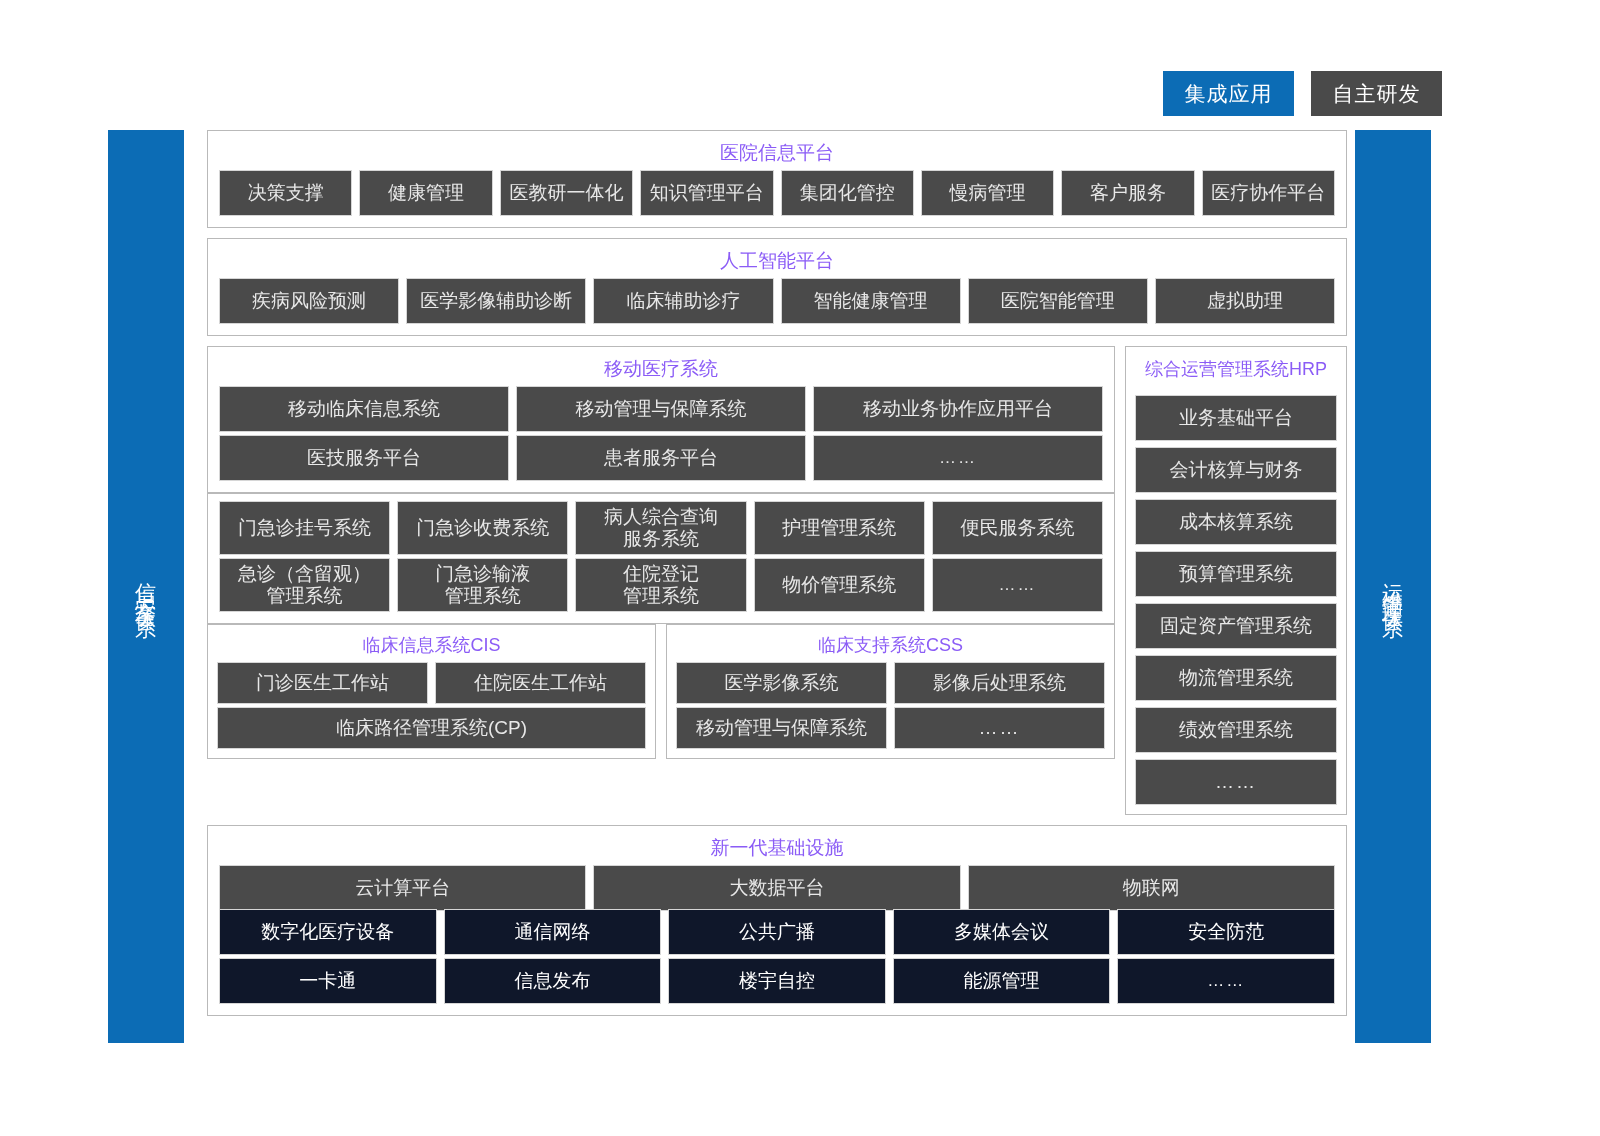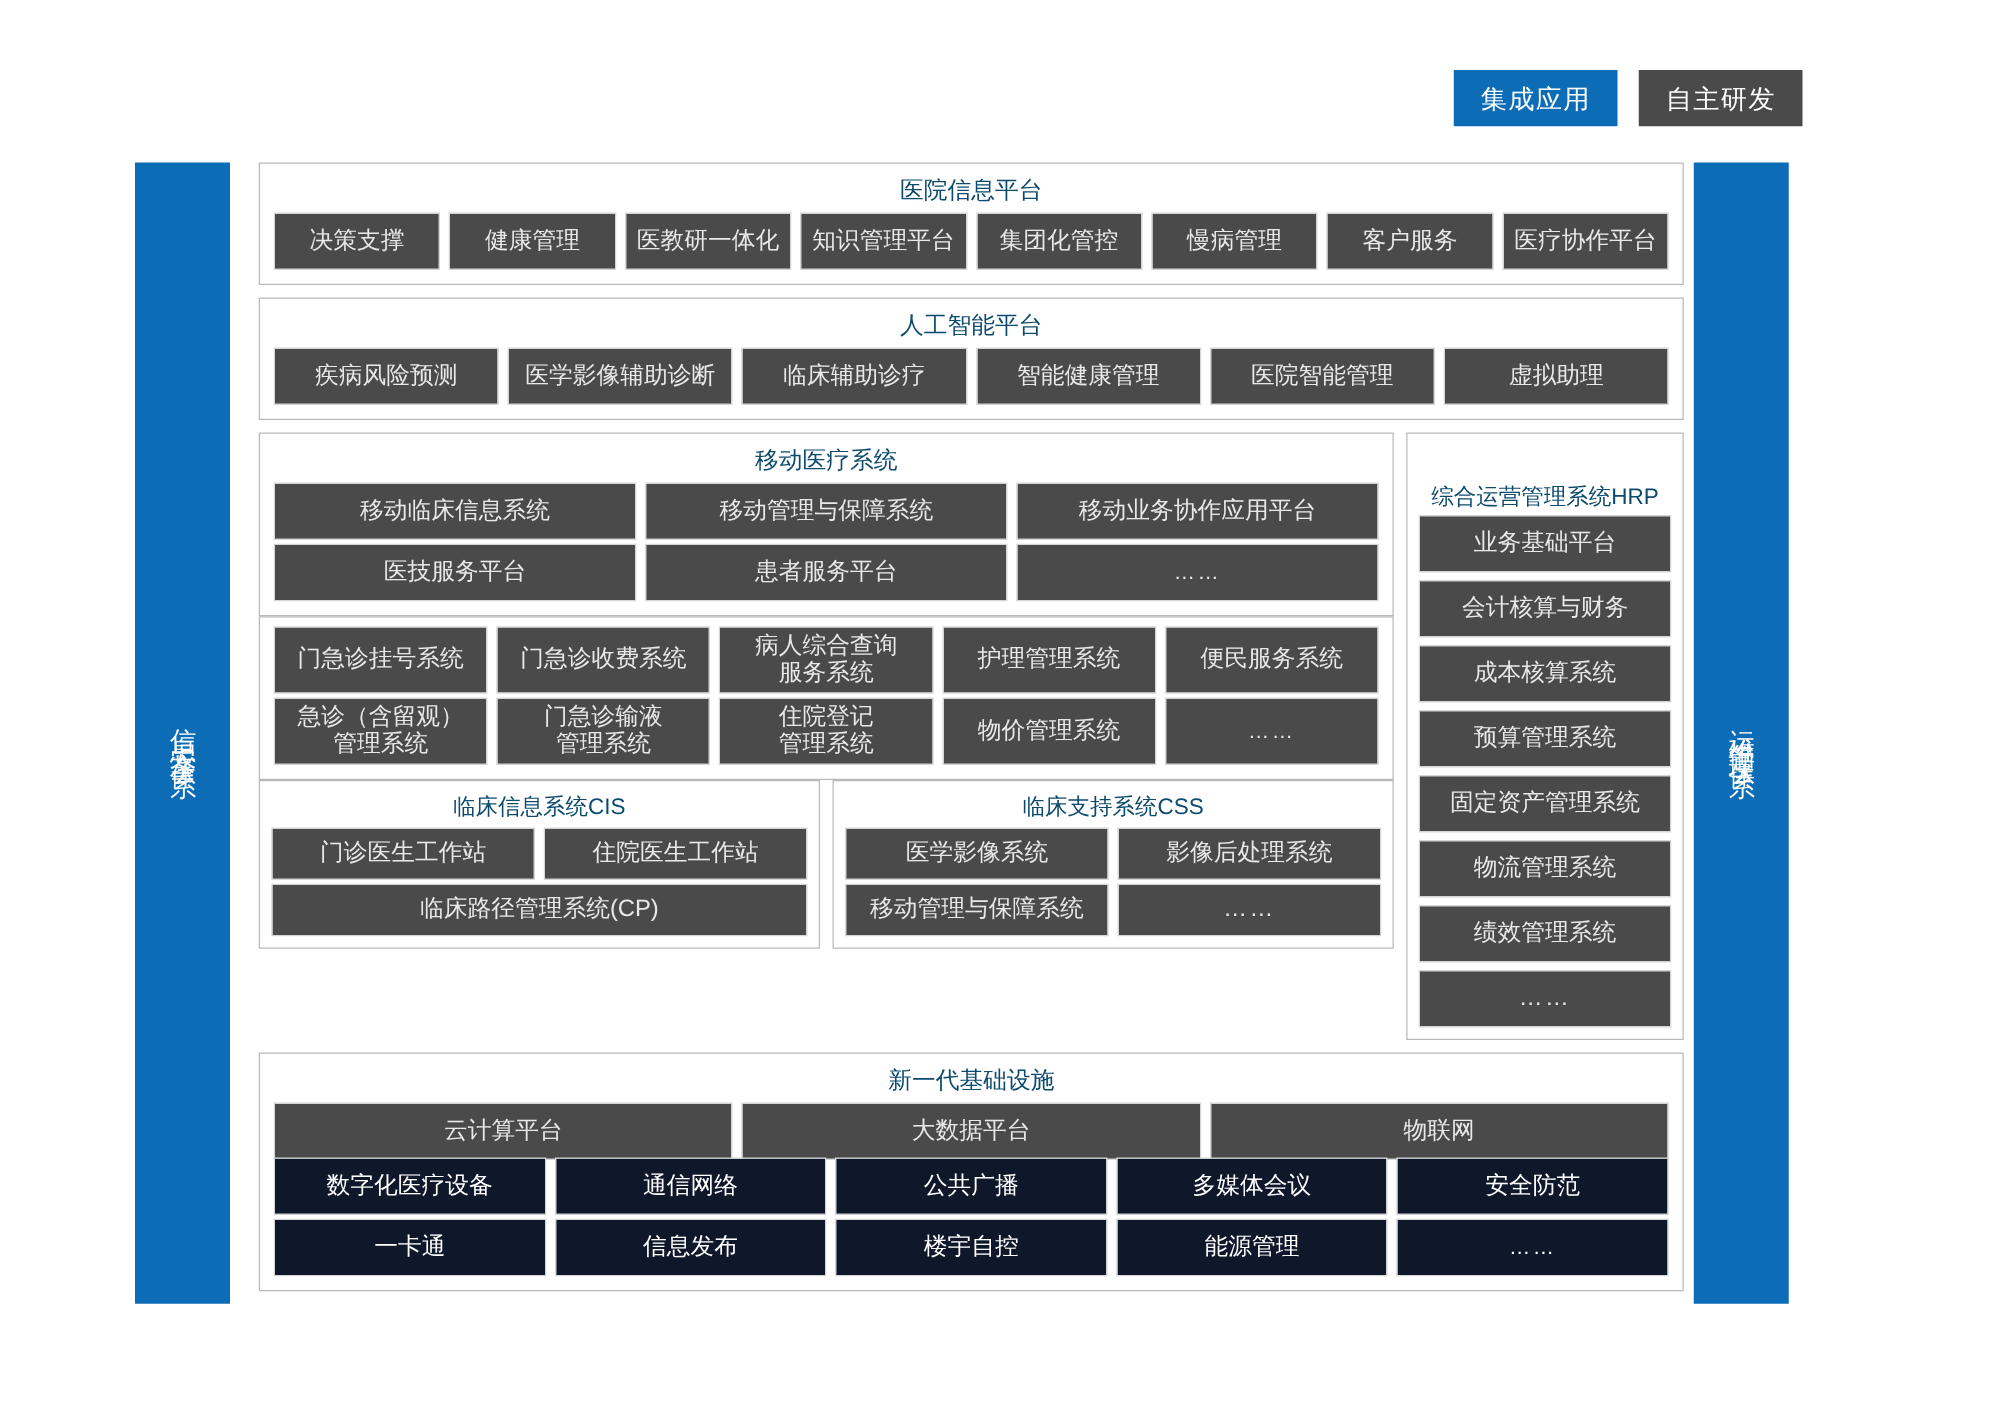--- a/index.html
+++ b/index.html
@@ -17,21 +17,21 @@
 
   #root {
     position: relative;
     width: 1600px;
     height: 1136px;
   }
 
   
   .legend {
     position: absolute;
-    top: 56px;
+    top: 71px;
     left: 1163px;
     display: flex;
     gap: 17px;
   }
   .legend-item {
     width: 131px;
     height: 45px;
     display: flex;
     align-items: center;
     justify-content: center;
@@ -79,21 +79,21 @@
   
   .panel {
     border: 1px solid #b9b9b9;
     background: #ffffff;
     padding: 8px 12px 12px 12px;
     box-sizing: border-box;
   }
   .panel-title {
     text-align: center;
     font-size: 19px;
-    color: #0c4a6e;
+    color: #8b5cf6;
     line-height: 28px;
     padding-bottom: 4px;
   }
 
   .row {
     display: flex;
     gap: 9px;
   }
   .row + .row { margin-top: 5px; justify-content: flex-end; }
 
@@ -139,21 +139,21 @@
     width: 908px;
     display: flex;
     flex-direction: column;
   }
   .hrp-panel {
     width: 222px;
     display: flex;
     flex-direction: column;
     padding: 8px 10px 10px 10px;
   }
-  .hrp-panel .panel-title { font-size: 18px; padding-bottom: 2px; margin-top: 28px; }
+  .hrp-panel .panel-title { font-size: 18px; padding-bottom: 13px; }
   .hrp-list {
     display: flex;
     flex-direction: column;
     gap: 8px;
     flex: 1;
   }
   .hrp-list .box {
     height: 44px;
     font-size: 19px;
   }

